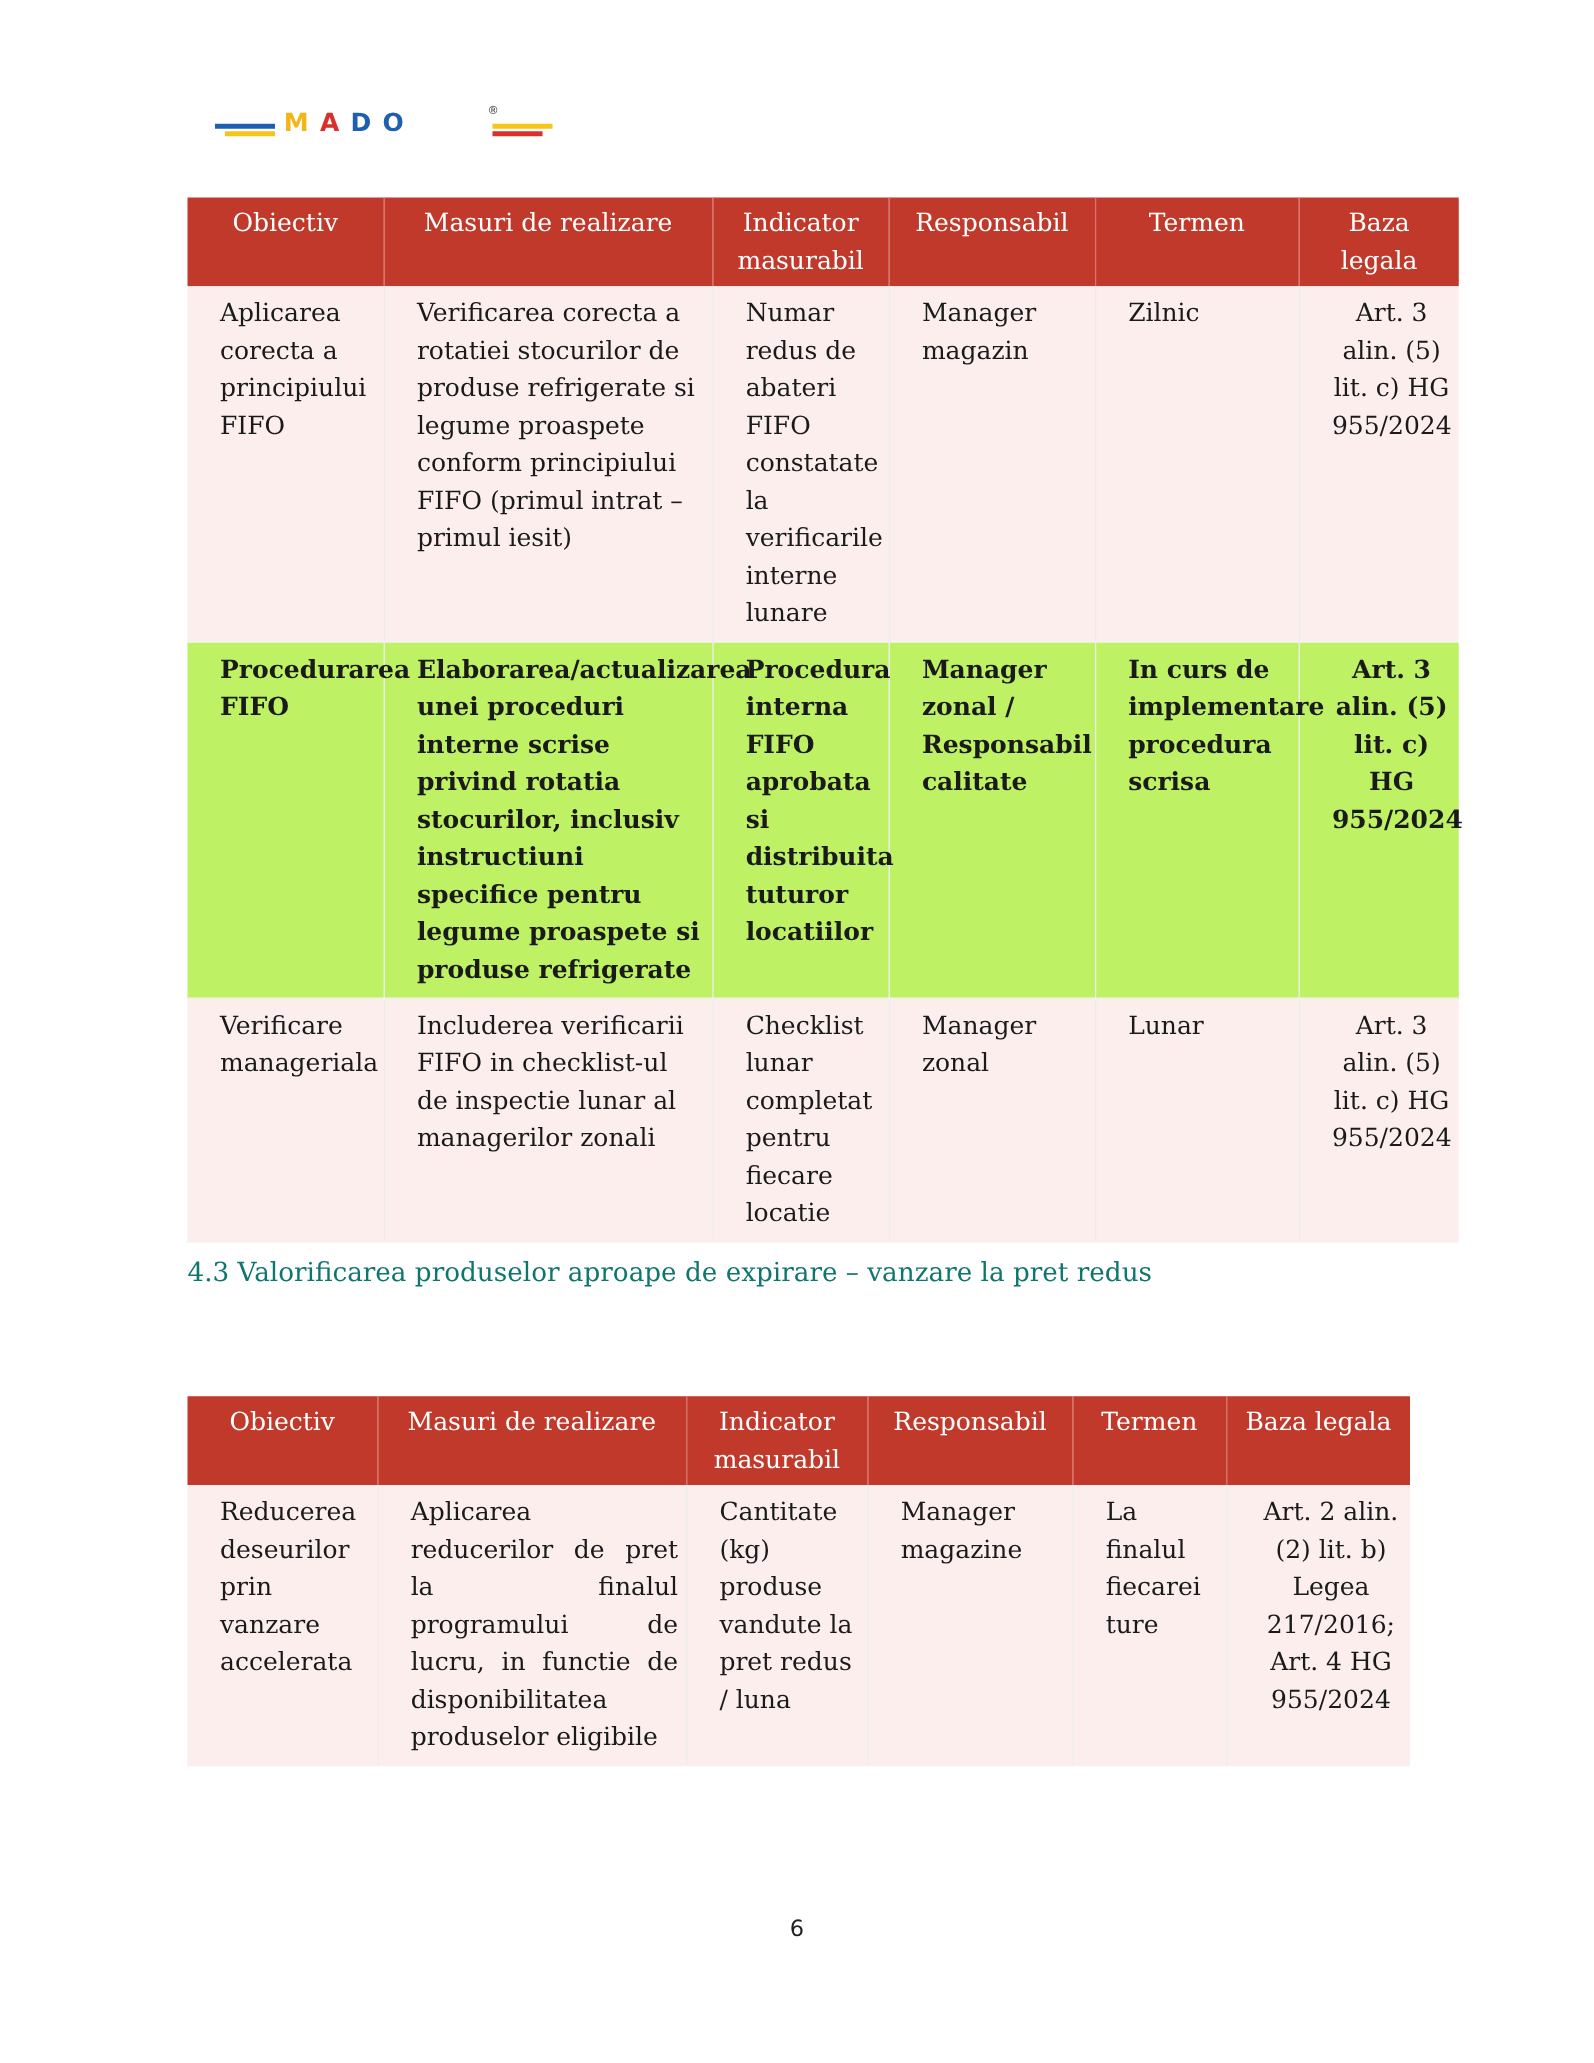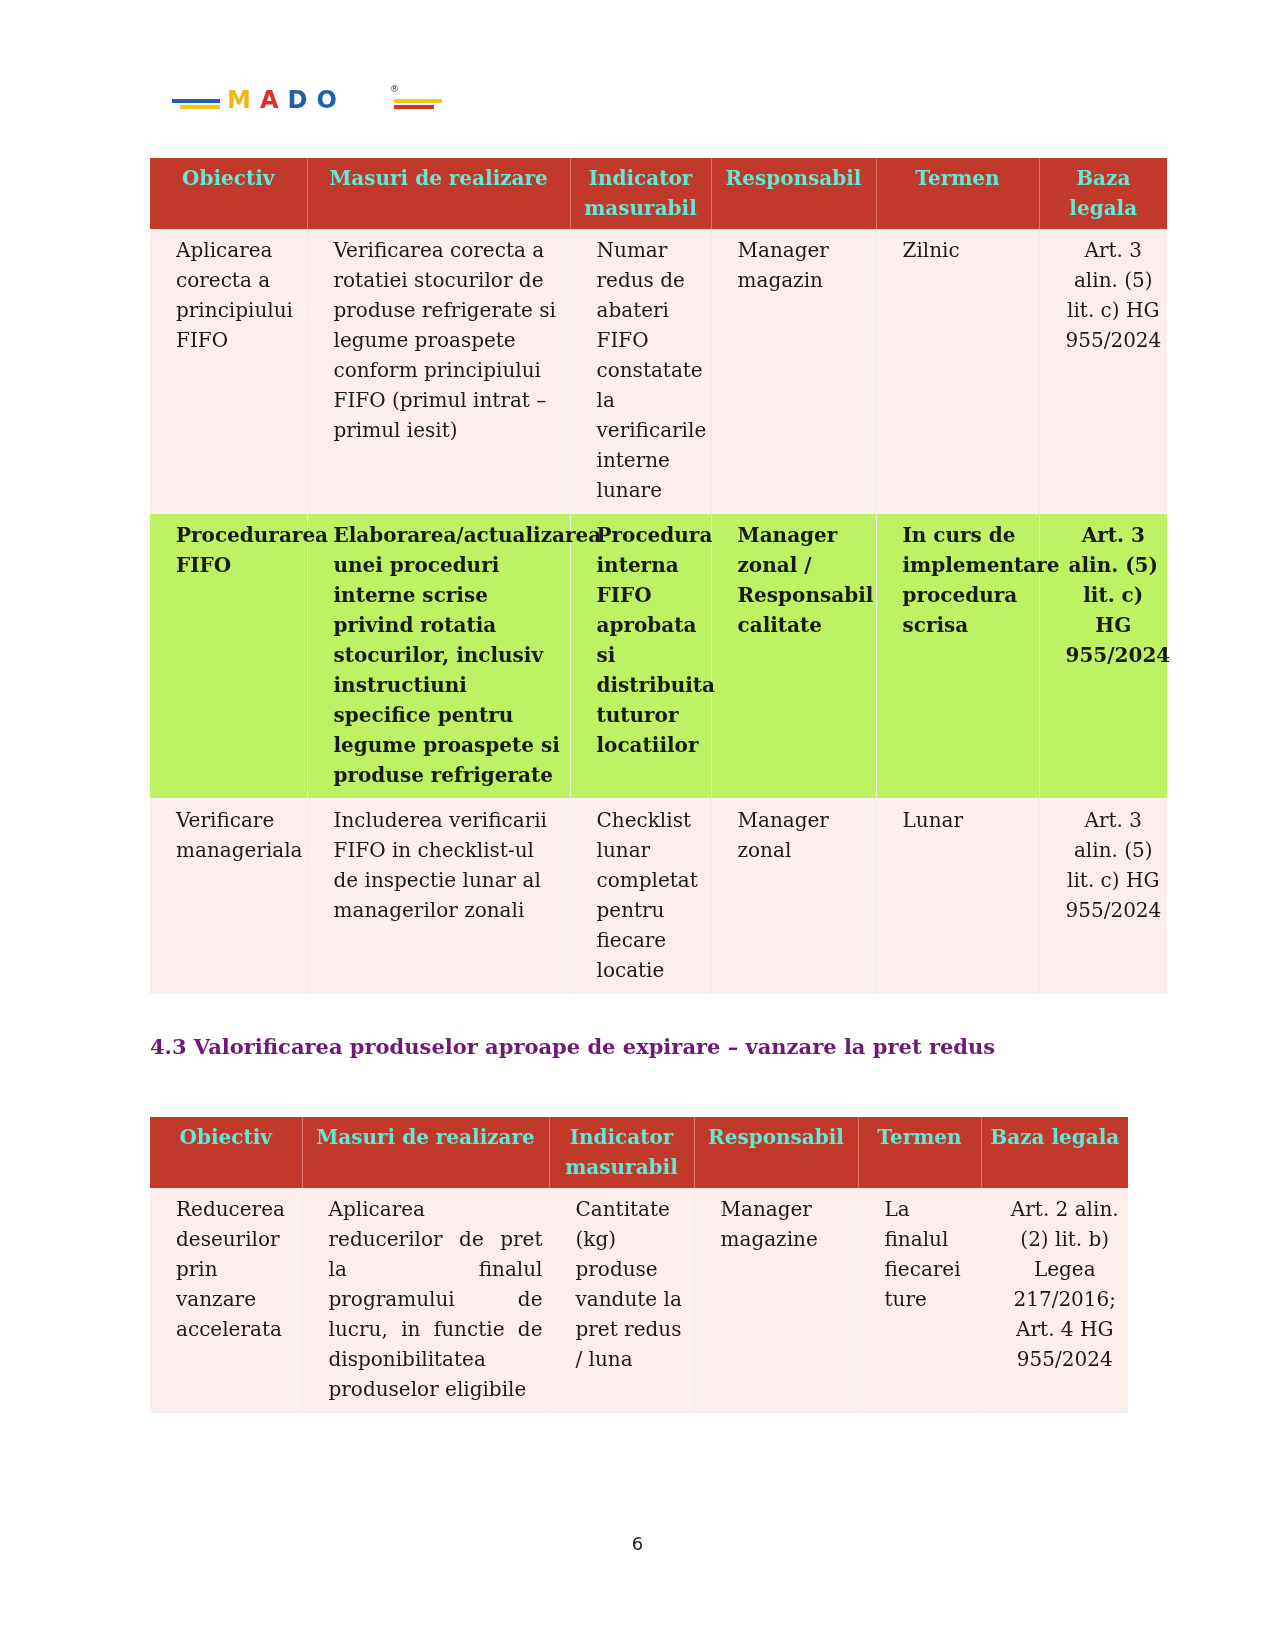--- a/index.html
+++ b/index.html
@@ -2,41 +2,41 @@
 <html><head>
 <meta charset="utf-8">
 <style>
   html, body { margin: 0; padding: 0; background: #ffffff; }
   body { width: 1275px; height: 1650px; position: relative; overflow: hidden;
          font-family: "DejaVu Serif", serif; color: #1a1a1a; }
   .logo { position: absolute; left: 172px; top: 88px; width: 270px; height: 32px; }
   .logo .bars { position: absolute; top: 11px; width: 48px; height: 14px; }
   .logo .bars div { height: 4px; margin-bottom: 2px; }
   .logo .word { position: absolute; left: 55px; top: -2px; font-family: "DejaVu Sans", sans-serif;
-                font-weight: bold; font-size: 24px; letter-spacing: 9px; }
+                font-weight: bold; font-size: 20px; letter-spacing: 9px; }
   .logo .reg { position: absolute; left: 218px; top: -4px; font-size: 9px; color: #333; font-family: "DejaVu Sans", sans-serif; }
 
   table.plan { position: absolute; border-collapse: collapse; table-layout: fixed;
                font-family: "DejaVu Serif", serif; font-size: 20px; line-height: 30px; }
-  table.plan th { background: #c0392b; color: #5eead4; font-weight: bold; text-align: center;
+  table.plan th { background: #c0392b; color: #ffffff; font-weight: normal; text-align: center;
                   vertical-align: top; padding: 5px 6px 6px 6px; border-right: 1px solid #d9766c;
                   line-height: 30px; font-size: 20px; }
   table.plan th:last-child { border-right: none; }
   table.plan td { vertical-align: top; padding: 6px 6px 8px 26px; border-right: 1px solid #ececec; }
   table.plan td:last-child { border-right: none; text-align: center; }
   table.plan tr.pink td { background: #fdeeee; }
   table.plan tr.white td { background: #bef264; font-weight: bold; }
   table.plan tr td { border-bottom: 1px solid #f3f3f3; }
   td.justify { text-align: justify; text-align-last: left; }
 
   #t1 { left: 150px; top: 158px; width: 1017px; }
   #t2 { left: 150px; top: 1117px; width: 978px; }
 
-  .section-heading { position: absolute; left: 150px; top: 1034px; font-weight: bold;
-                     font-size: 21px; font-family: "DejaVu Serif", serif; color: #701a75; }
+  .section-heading { position: absolute; left: 150px; top: 1006px; font-weight: normal;
+                     font-size: 21px; font-family: "DejaVu Serif", serif; color: #0f766e; }
   .page-number { position: absolute; left: 0; width: 1275px; top: 1533px; text-align: center;
                  font-family: "DejaVu Sans", sans-serif; font-size: 18px; color: #222; }
 </style>
 </head>
 <body>
 
 <div class="logo">
   <div class="bars" style="left:0;">
     <div style="background:#1f5fb0;width:48px;"></div>
     <div style="background:#f5c518;width:40px;margin-left:8px;"></div>

